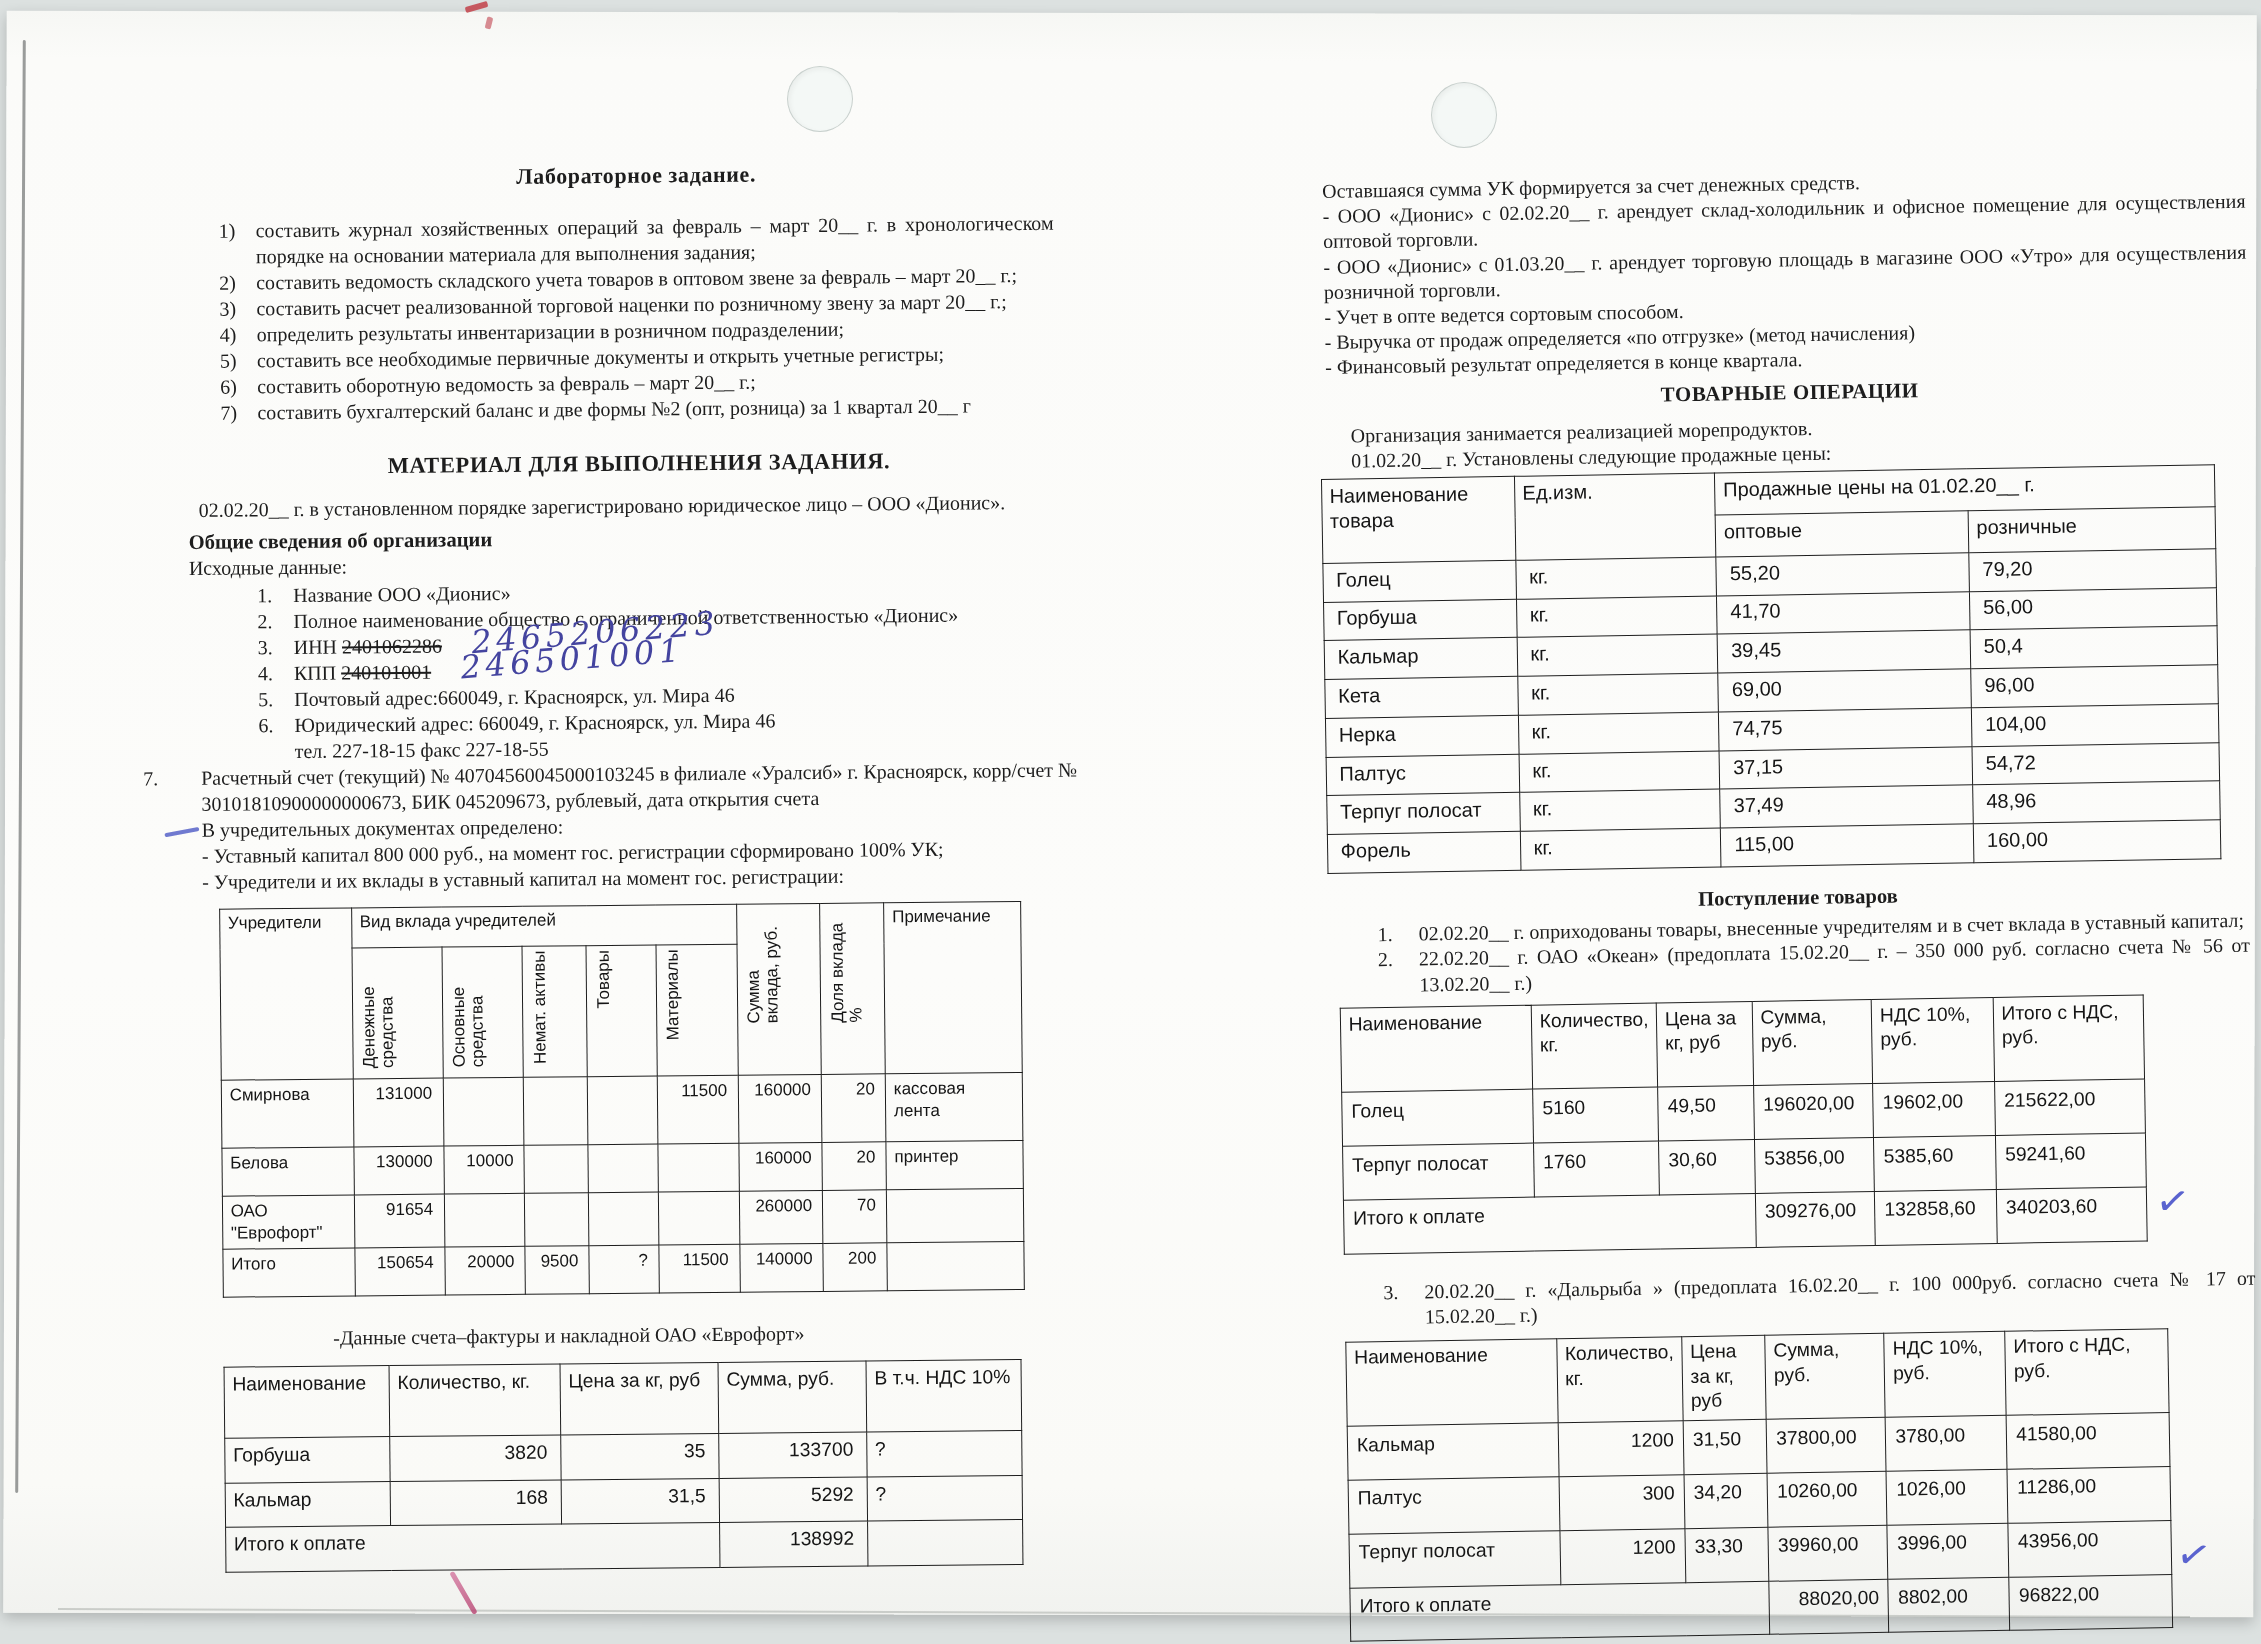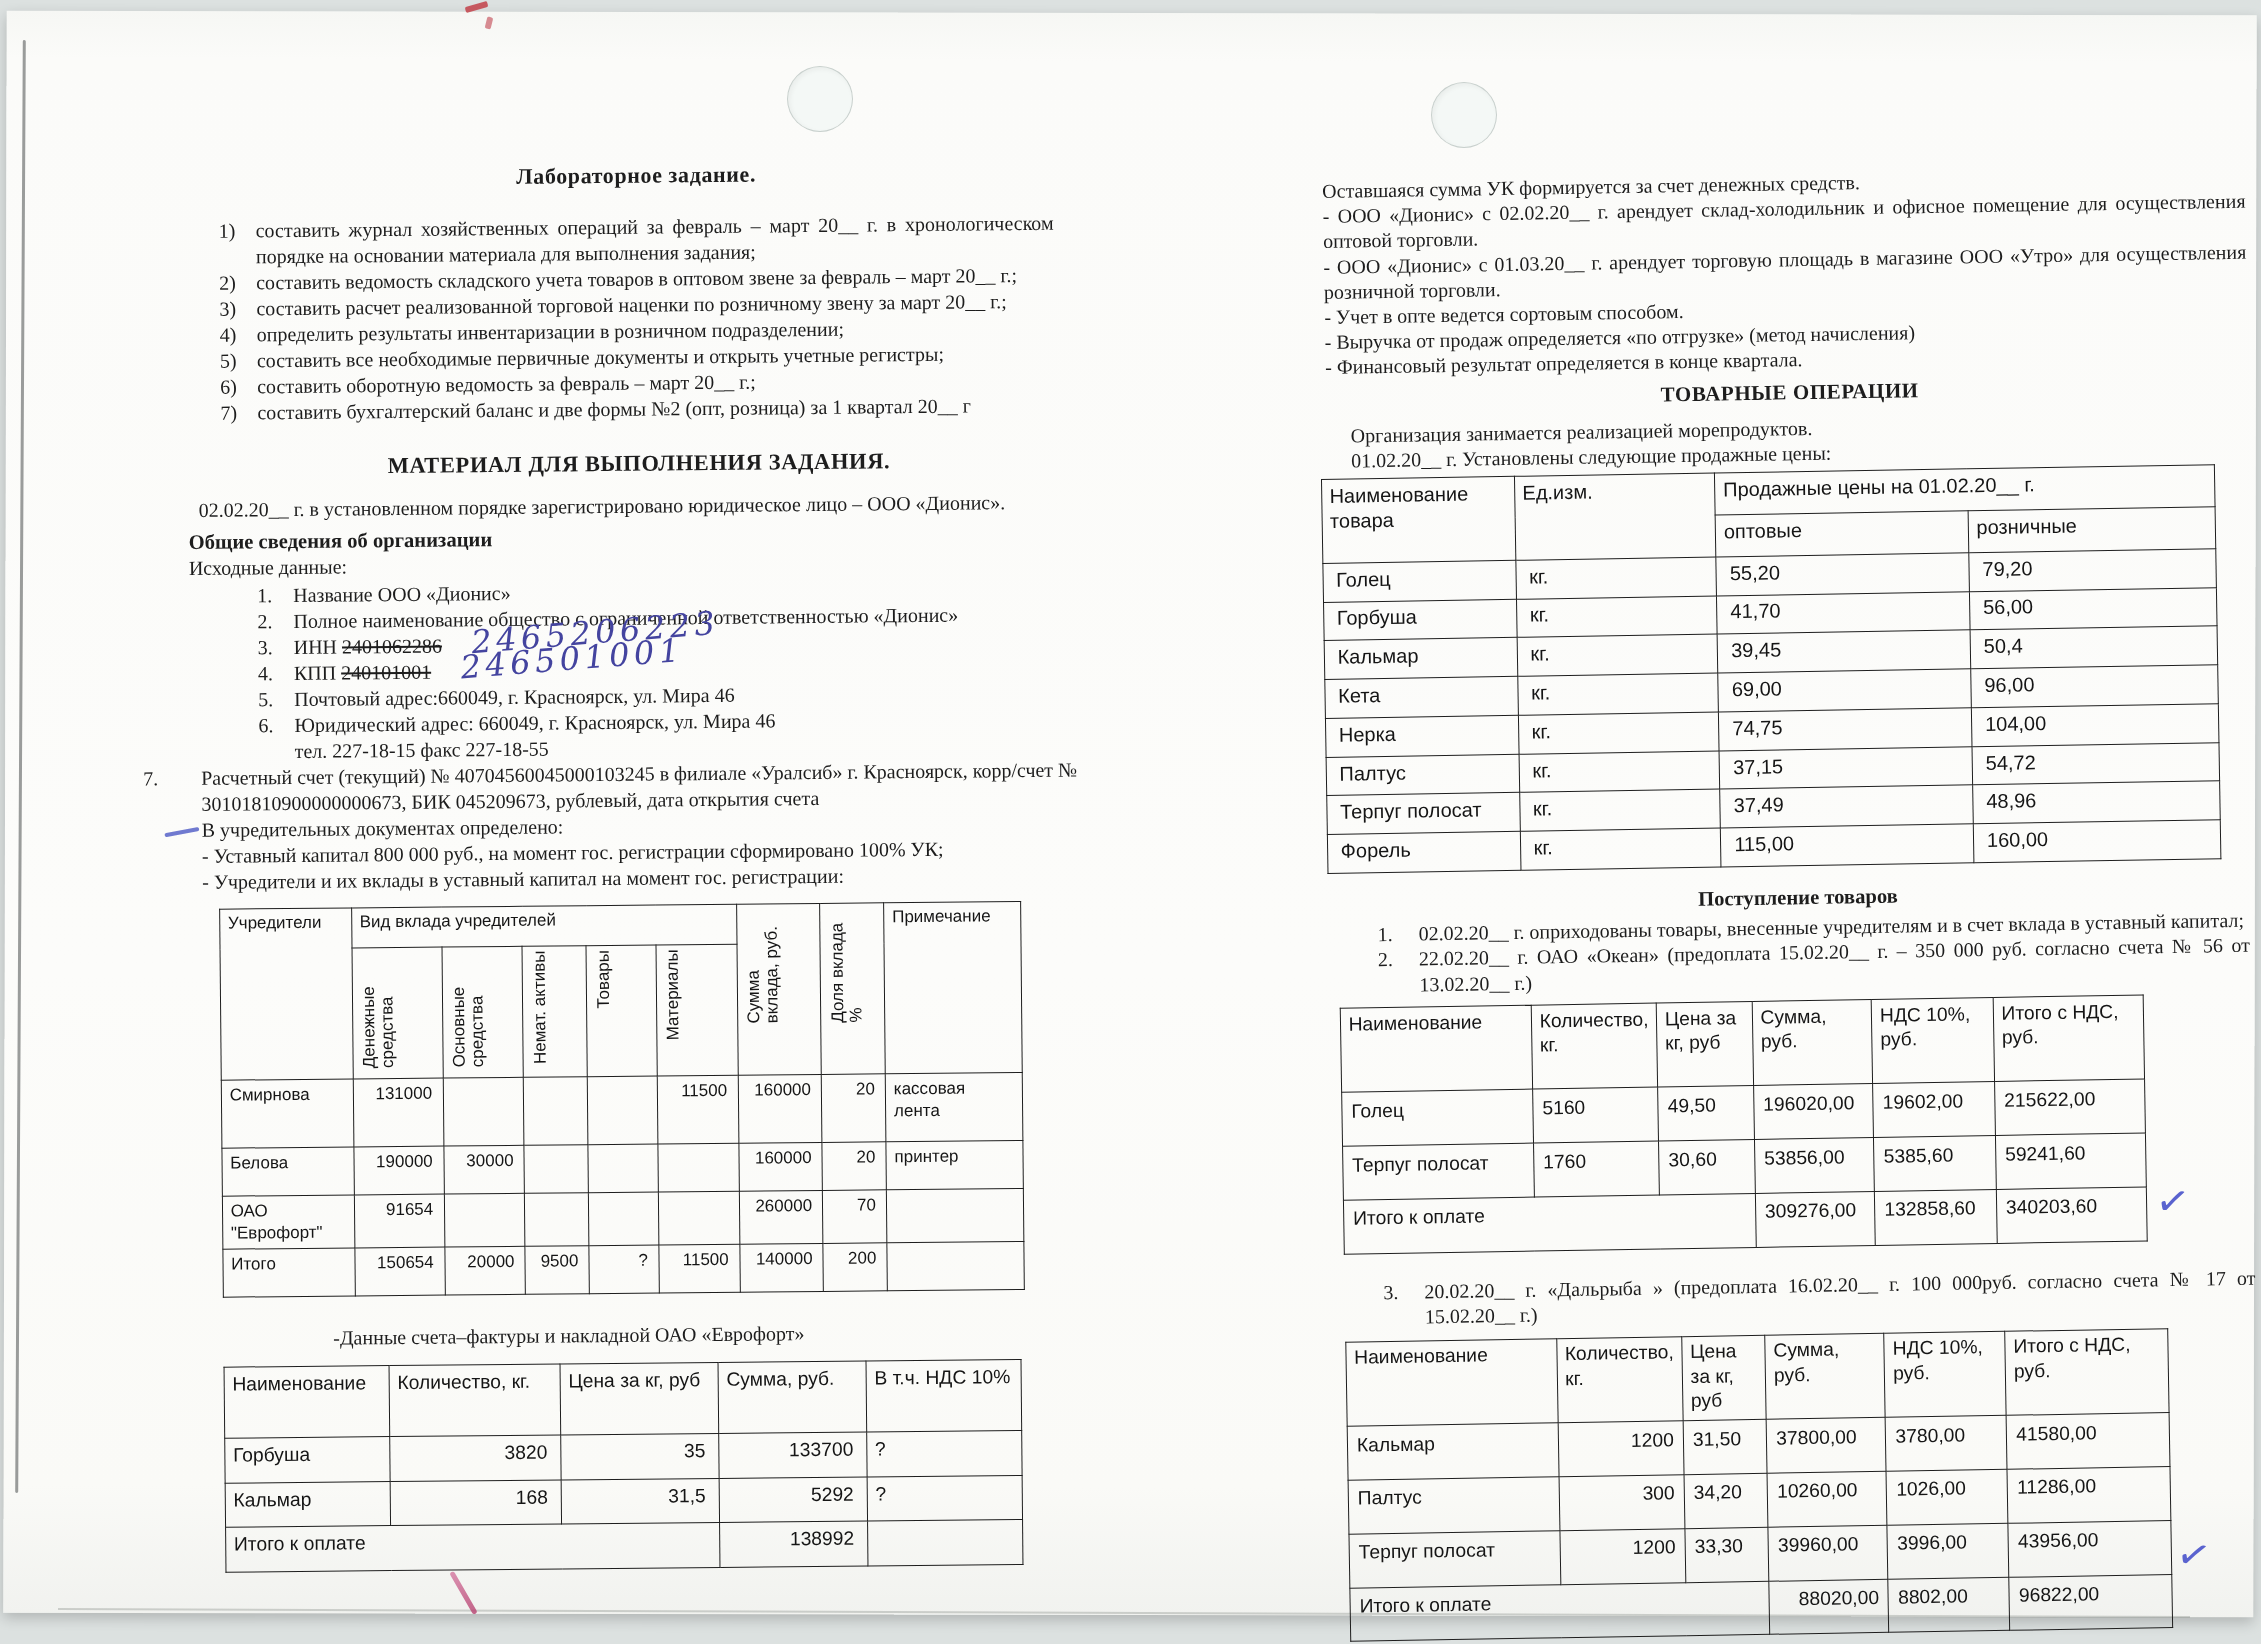--- a/index.html
+++ b/index.html
@@ -218,22 +218,22 @@
           <td></td>
           <td></td>
           <td></td>
           <td>11500</td>
           <td>160000</td>
           <td>20</td>
           <td>кассовая лента</td>
         </tr>
         <tr>
           <td>Белова</td>
-          <td>190000</td>
-          <td>30000</td>
+          <td>130000</td>
+          <td>10000</td>
           <td></td>
           <td></td>
           <td></td>
           <td>160000</td>
           <td>20</td>
           <td>принтер</td>
         </tr>
         <tr>
           <td>ОАО "Еврофорт"</td>
           <td>91654</td>

